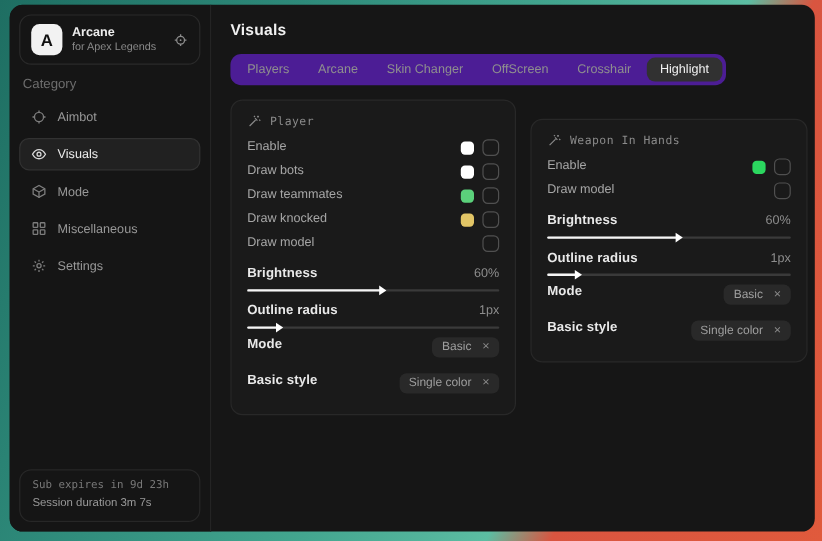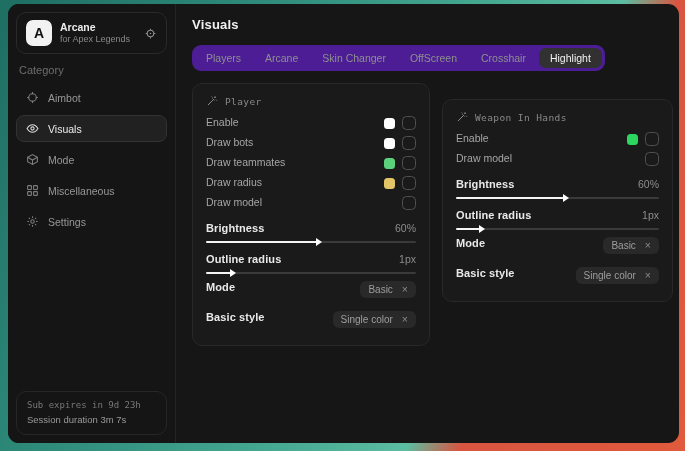--- a/index.html
+++ b/index.html
@@ -184,21 +184,21 @@
             </span>
           </div>
           <div class="row">
             <span class="row-label">Draw teammates</span>
             <span class="row-right">
               <span class="swatch" style="background:#5bd17b"></span>
               <span class="checkbox"></span>
             </span>
           </div>
           <div class="row">
-            <span class="row-label">Draw radius</span>
+            <span class="row-label">Draw knocked</span>
             <span class="row-right">
               <span class="swatch" style="background:#e2c566"></span>
               <span class="checkbox"></span>
             </span>
           </div>
           <div class="row">
             <span class="row-label">Draw model</span>
             <span class="row-right">
               <span class="checkbox"></span>
             </span>

